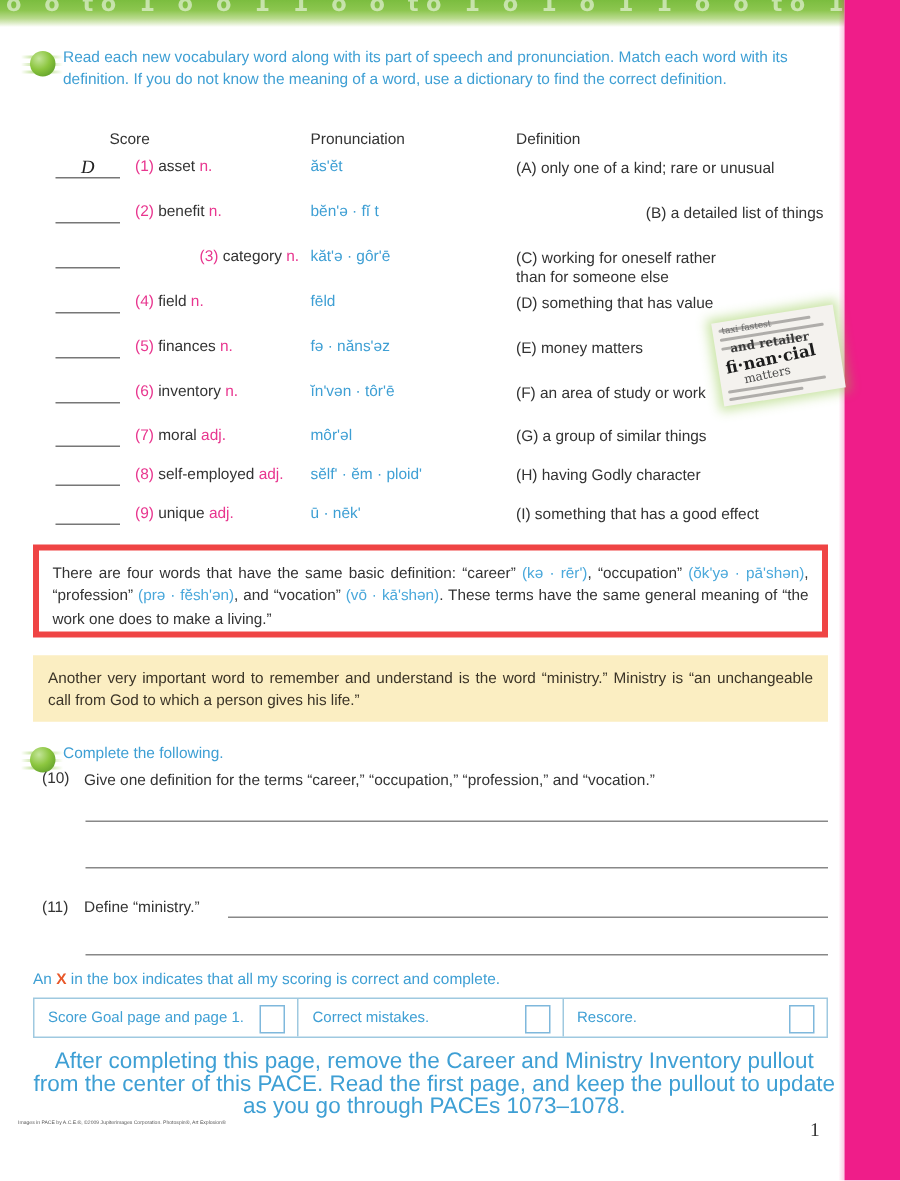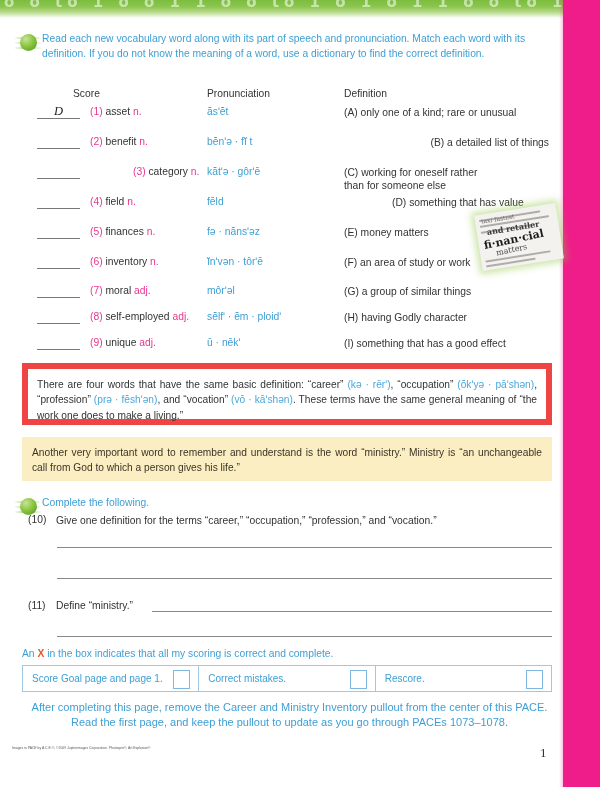--- a/index.html
+++ b/index.html
@@ -114,21 +114,21 @@
   #photo .small {
     position: absolute;
     font-family: "DejaVu Serif", serif;
     font-size: 6px; color: #6a6a6a;
     white-space: nowrap;
   }
 
   
   #blue-box {
     position: absolute; left: 22px; top: 363px; width: 530px; height: 62px;
-    border: 6px solid #ef4444; background: #fff;
+    border: 4px solid #ef4444; background: #fff;
   }
   #blue-box .txt {
     position: absolute; left: 9px; right: 9px; top: 8px;
     font-size: 10.2px; line-height: 15.4px; color: #333;
     text-align: justify;
   }
   #yellow-box {
     position: absolute; left: 22px; top: 437px; width: 530px; height: 44px;
     background: #fbeec2; border: 1px solid #fbeec2;
   }
@@ -168,21 +168,21 @@
     font-size: 10px; color: #3e9fd4; margin-left: 9px; white-space: nowrap;
   }
   #score-table .cbox {
     position: absolute; right: 8px; top: 4px;
     width: 17px; height: 19px;
     border: 1px solid #7fb8dc; background: #fff;
   }
 
   #footer-note {
     position: absolute; left: 22px; top: 700px; width: 535px;
-    font-size: 11px; line-height: 15px; color: #3e9fd4;
+    font-size: 15px; line-height: 15px; color: #3e9fd4;
     text-align: center;
   }
   #copyright {
     position: absolute; left: 12px; top: 746px;
     font-size: 3.4px; line-height: 4.6px; color: #5a5a5a;
     font-family: "Liberation Sans", sans-serif;
   }
   #page-number {
     position: absolute; left: 540px; top: 745px;
     font-family: "Liberation Serif", serif;
@@ -243,21 +243,21 @@
       <div class="pron" style="left: 207px; top: 256px;">ĭnʹvən · tôrʹē</div>
       <div class="pron" style="left: 207px; top: 285px;">môrʹəl</div>
       <div class="pron" style="left: 207px; top: 311px;">sĕlfʹ · ĕm · ploidʹ</div>
       <div class="pron" style="left: 207px; top: 337px;">ū · nēkʹ</div>
     </div>
 
   <div id="def-rows">
       <div class="defn" style="left: 344px; top: 106px; width: 205px;"><span>(A)</span><span> only one of a kind; rare or unusual</span></div>
       <div class="defn" style="left: 344px; top: 136px; width: 205px; text-align: right;"><span>(B)</span><span> a detailed list of things</span></div>
       <div class="defn" style="left: 344px; top: 166px; width: 150px;"><span>(C)</span><span> working for oneself rather than for someone else</span></div>
-      <div class="defn" style="left: 344px; top: 196px; width: 205px; margin-left: 48px;"><span>(D)</span><span> something that has value</span></div>
+      <div class="defn" style="left: 344px; top: 196px; width: 205px;"><span>(D)</span><span> something that has value</span></div>
       <div class="defn" style="left: 344px; top: 226px; width: 205px;"><span>(E)</span><span> money matters</span></div>
       <div class="defn" style="left: 344px; top: 256px; width: 205px;"><span>(F)</span><span> an area of study or work</span></div>
       <div class="defn" style="left: 344px; top: 285px; width: 205px;"><span>(G)</span><span> a group of similar things</span></div>
       <div class="defn" style="left: 344px; top: 311px; width: 205px;"><span>(H)</span><span> having Godly character</span></div>
       <div class="defn" style="left: 344px; top: 337px; width: 205px;"><span>(I)</span><span> something that has a good effect</span></div>
     </div>
 
   <div id="photo">
     <div class="ln" style="top:5px; width:62px;"></div>
     <div class="ln" style="top:11px; width:70px;"></div>

